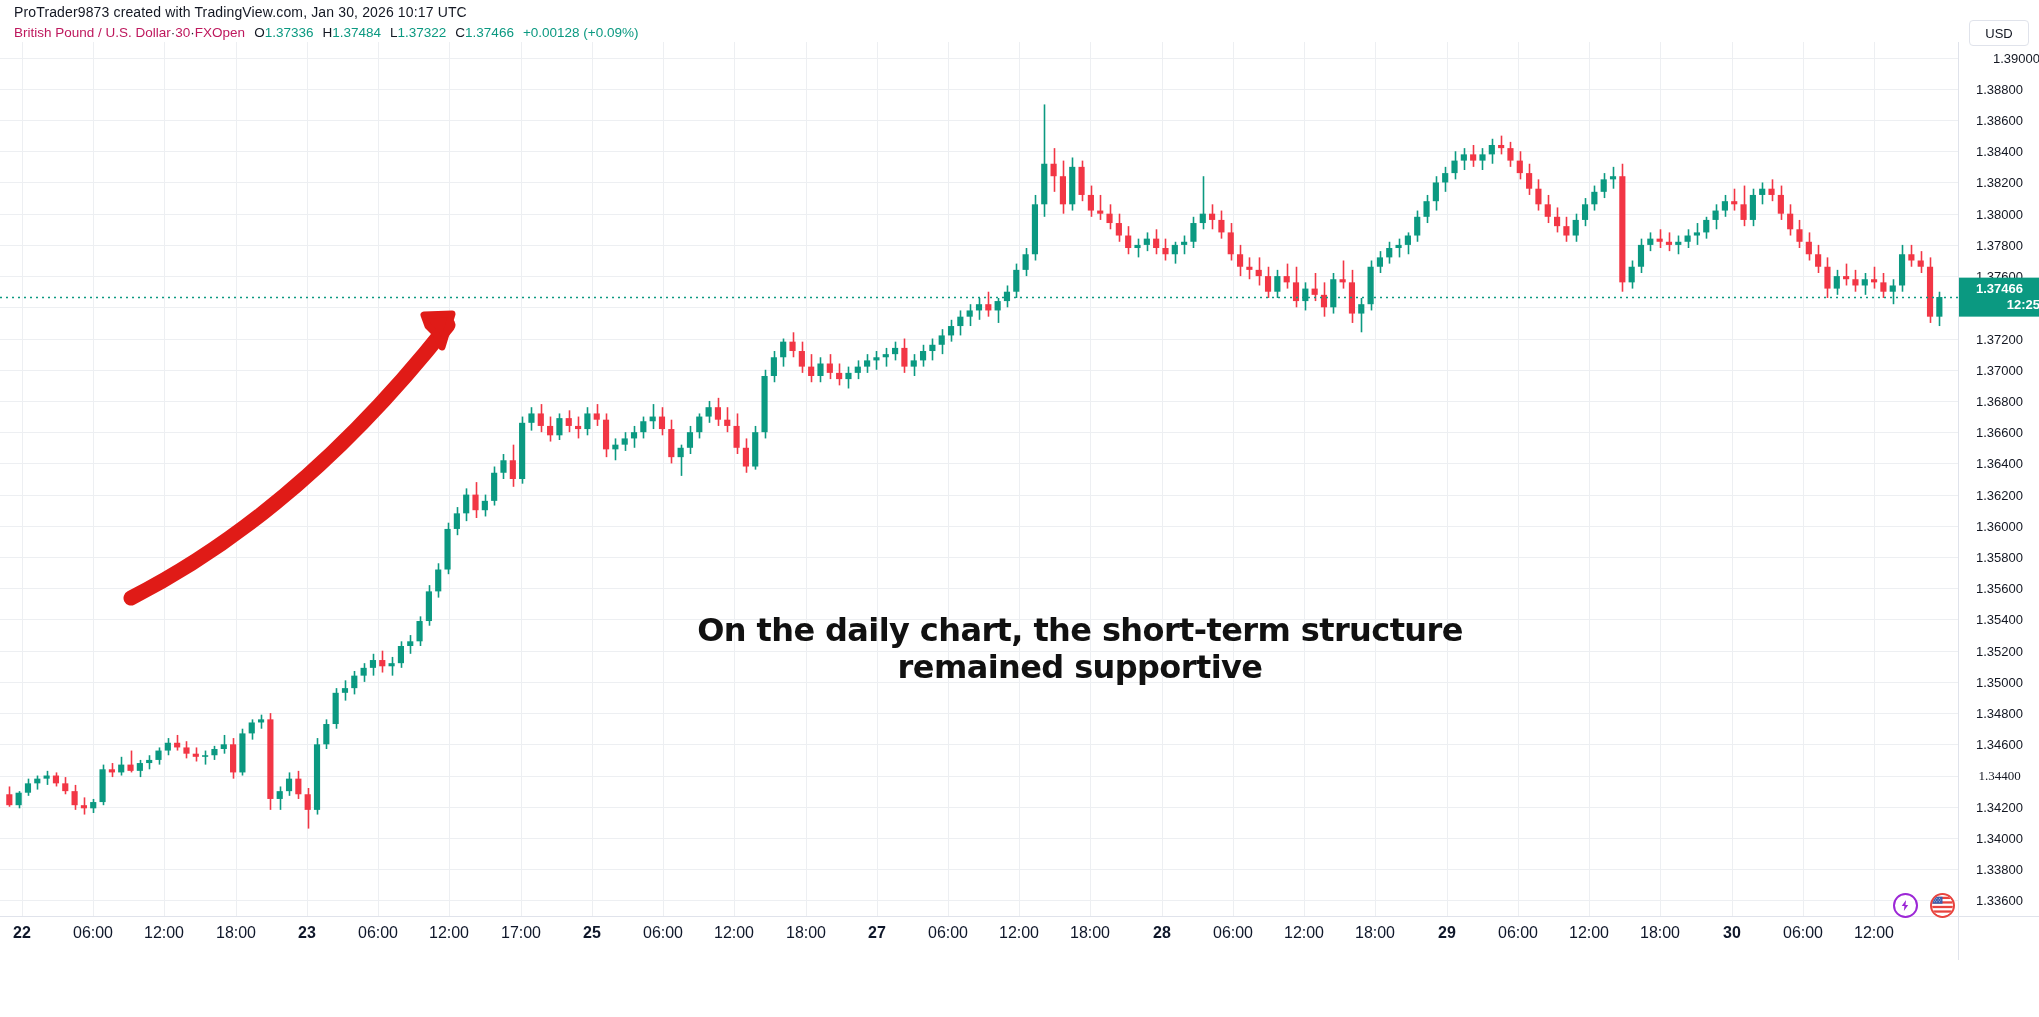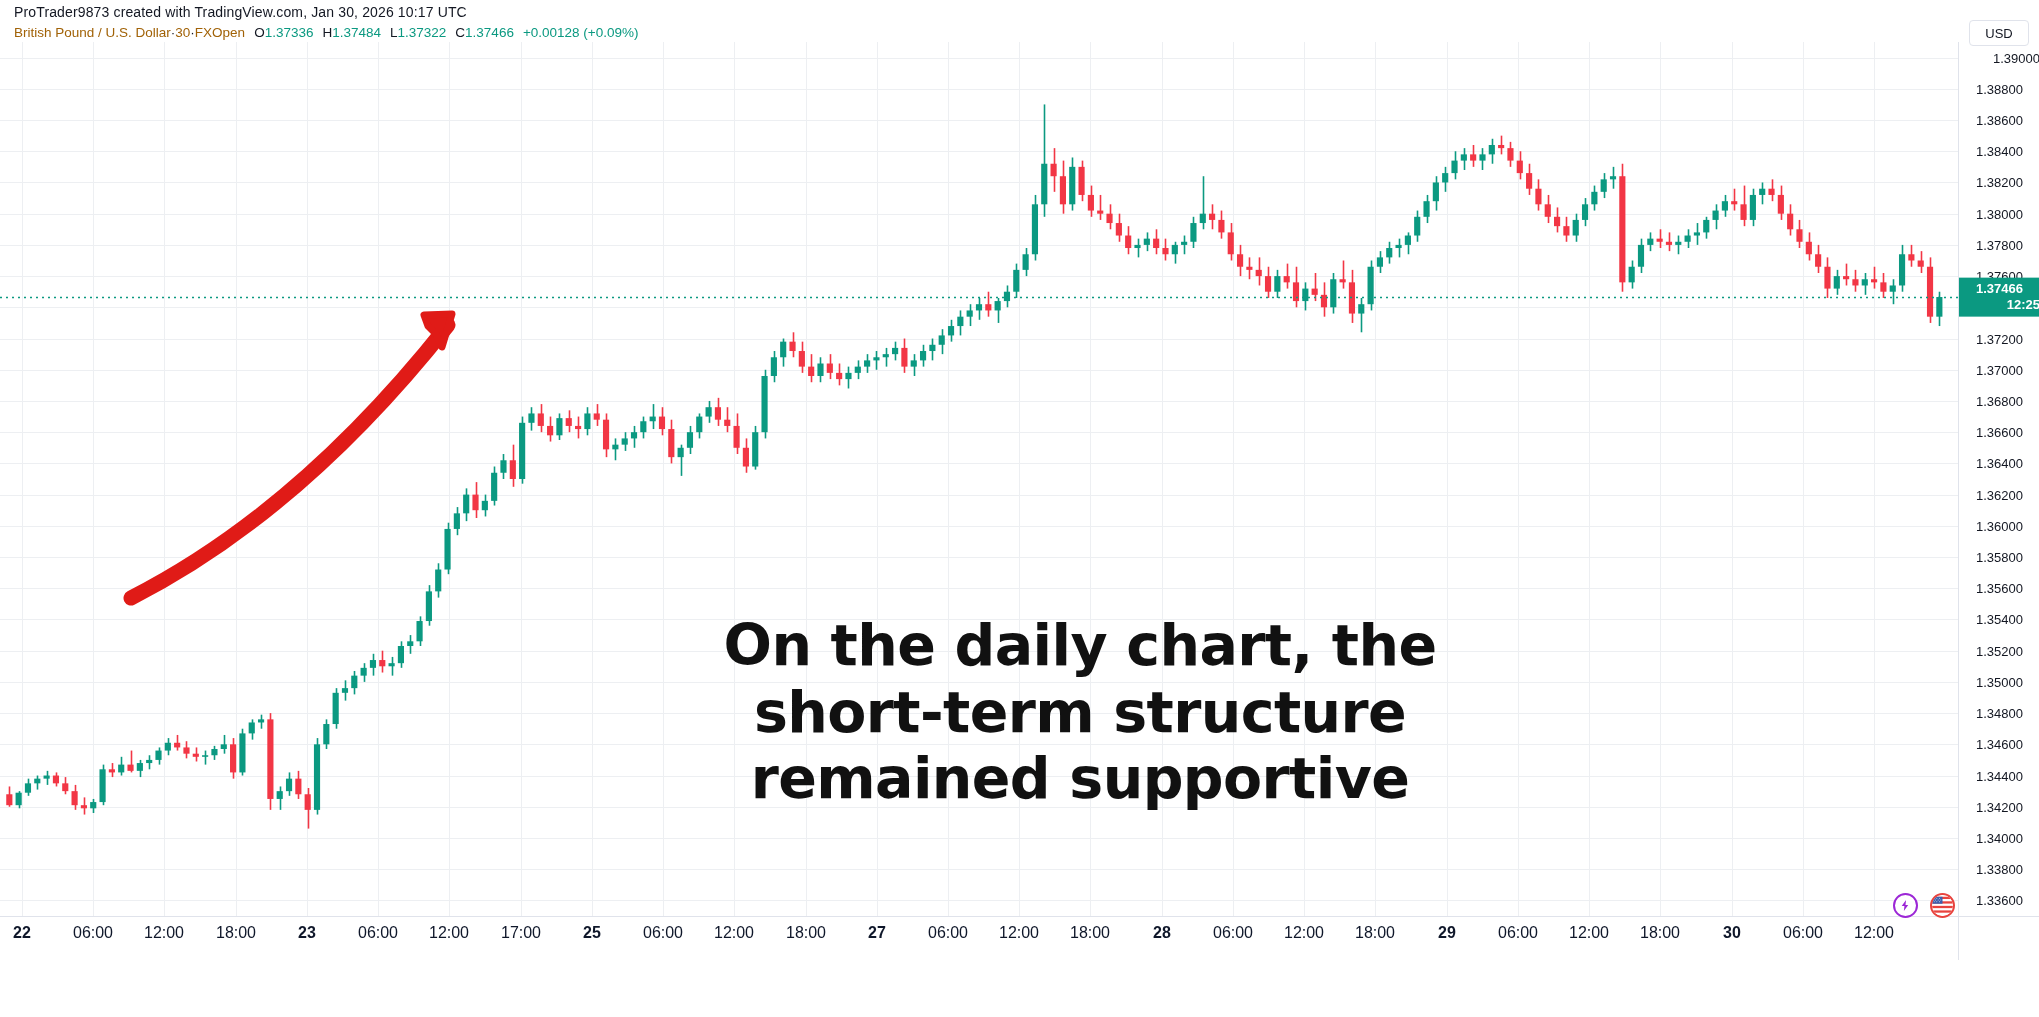--- a/index.html
+++ b/index.html
@@ -17,21 +17,21 @@
     font-size:14px; color:#131722; letter-spacing:.01em;
     white-space:nowrap;
   }
 
   
   .legend {
     position:absolute; left:14px; top:25px;
     font-size:13.5px; color:#131722; white-space:nowrap;
     display:flex; align-items:baseline; gap:0px;
   }
-  .legend .sym { color:#a16207;text-align:right; }
+  .legend .sym { color:#be185d;text-align:right; }
   .legend .sep { color:#131722; }
   .legend .ohlc-group { margin-left:9px; }
   .legend .ohlc-k { color:#131722; }
   .legend .ohlc-v { color:#0b9981; }
   .legend .chg { color:#0b9981; margin-left:9px; }
 
   
   #plot {
     position:absolute; left:0px; top:42px;
     width:1958px; height:874px;
@@ -115,21 +115,21 @@
   }
   #icon-bolt { left:1893px; top:893px; border:2px solid #9c27d6; }
   #icon-flag { left:1930px; top:893px; border:2px solid #e8433e; overflow:hidden; }
 
   
   #annotation {
     position:absolute; left:620px; top:612px;
     width:920px; text-align:center;
     font-family:"DejaVu Sans", sans-serif;
     font-weight:bold;
-    font-size:57px; line-height:1.17;
+    font-size:32px; line-height:1.17;
     color:#111111;
     letter-spacing:-0.6px;
   }
   #annotation .l2 { display:block; }
 </style>
 </head>
 <body>
 
 <div id="root">
 
@@ -660,21 +660,21 @@
         <div class="price-tick" style="top: 421.393px;">1.36400</div>
         <div class="price-tick" style="top: 452.607px;">1.36200</div>
         <div class="price-tick" style="top: 483.821px;">1.36000</div>
         <div class="price-tick" style="top: 515.036px;">1.35800</div>
         <div class="price-tick" style="top: 546.25px;">1.35600</div>
         <div class="price-tick" style="top: 577.464px;">1.35400</div>
         <div class="price-tick" style="top: 608.679px;">1.35200</div>
         <div class="price-tick" style="top: 639.893px;">1.35000</div>
         <div class="price-tick" style="top: 671.107px;">1.34800</div>
         <div class="price-tick" style="top: 702.321px;">1.34600</div>
-        <div class="price-tick" style="top: 733.536px;">1.34400</div>
+        <div class="price-tick" style="top: 733.536px; font-family: Liberation Serif, serif;">1.34400</div>
         <div class="price-tick" style="top: 764.75px;">1.34200</div>
         <div class="price-tick" style="top: 795.964px;">1.34000</div>
         <div class="price-tick" style="top: 827.179px;">1.33800</div>
         <div class="price-tick" style="top: 858.393px;">1.33600</div>
       </div>
     <div class="price-badge" id="price-badge" style="top: 255.021px;">
       <div class="t1">1.37466</div>
       <div class="t2">12:25</div>
     </div>
   </div>

